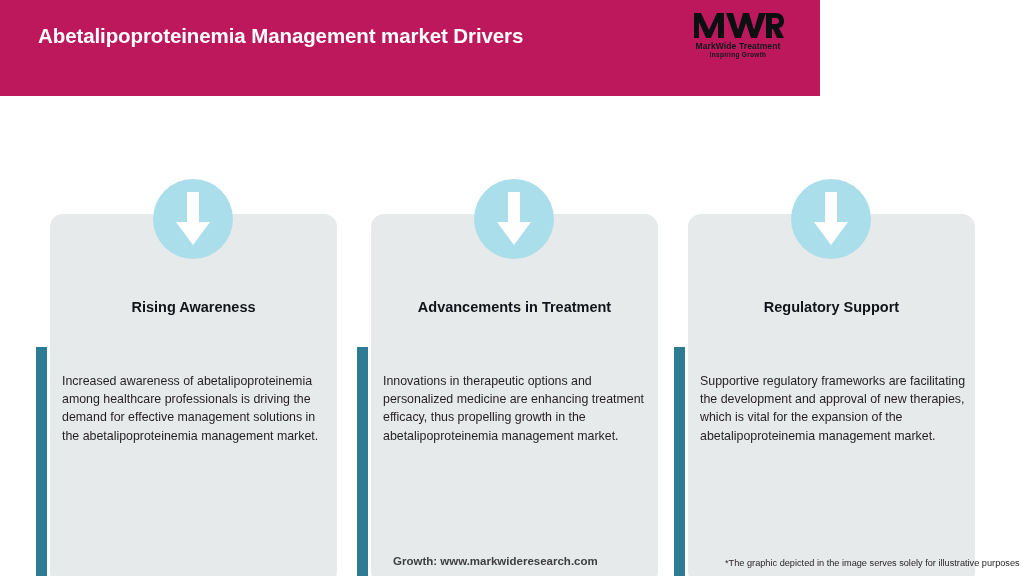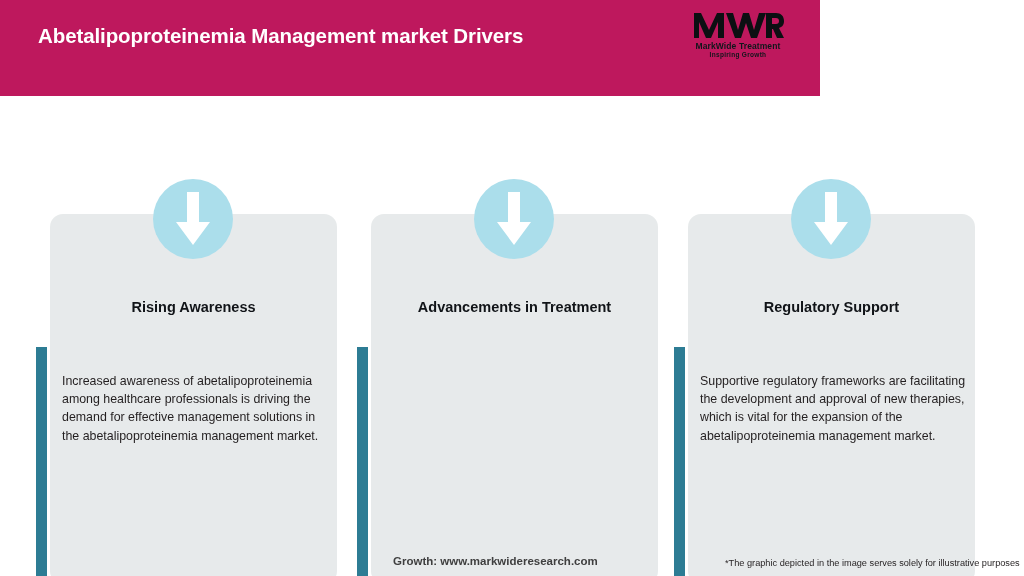--- a/index.html
+++ b/index.html
@@ -194,20 +194,21 @@
 
   <div class="card-unit c2">
     <div class="card-frame"></div>
     <div class="card-body"></div>
     <div class="card-icon">
       <svg width="40" height="54" viewBox="0 0 40 54">
         <path d="M14 0 L26 0 L26 30 L37 30 L20 53 L3 30 L14 30 Z" fill="#ffffff"></path>
       </svg>
     </div>
     <div class="card-title">Advancements in Treatment</div>
+    <div class="card-text">Innovations in therapeutic options and personalized medicine are enhancing treatment efficacy, thus propelling growth in the abetalipoproteinemia management market.</div>
   </div>
 
   <div class="card-unit c3">
     <div class="card-frame"></div>
     <div class="card-body"></div>
     <div class="card-icon">
       <svg width="40" height="54" viewBox="0 0 40 54">
         <path d="M14 0 L26 0 L26 30 L37 30 L20 53 L3 30 L14 30 Z" fill="#ffffff"></path>
       </svg>
     </div>

